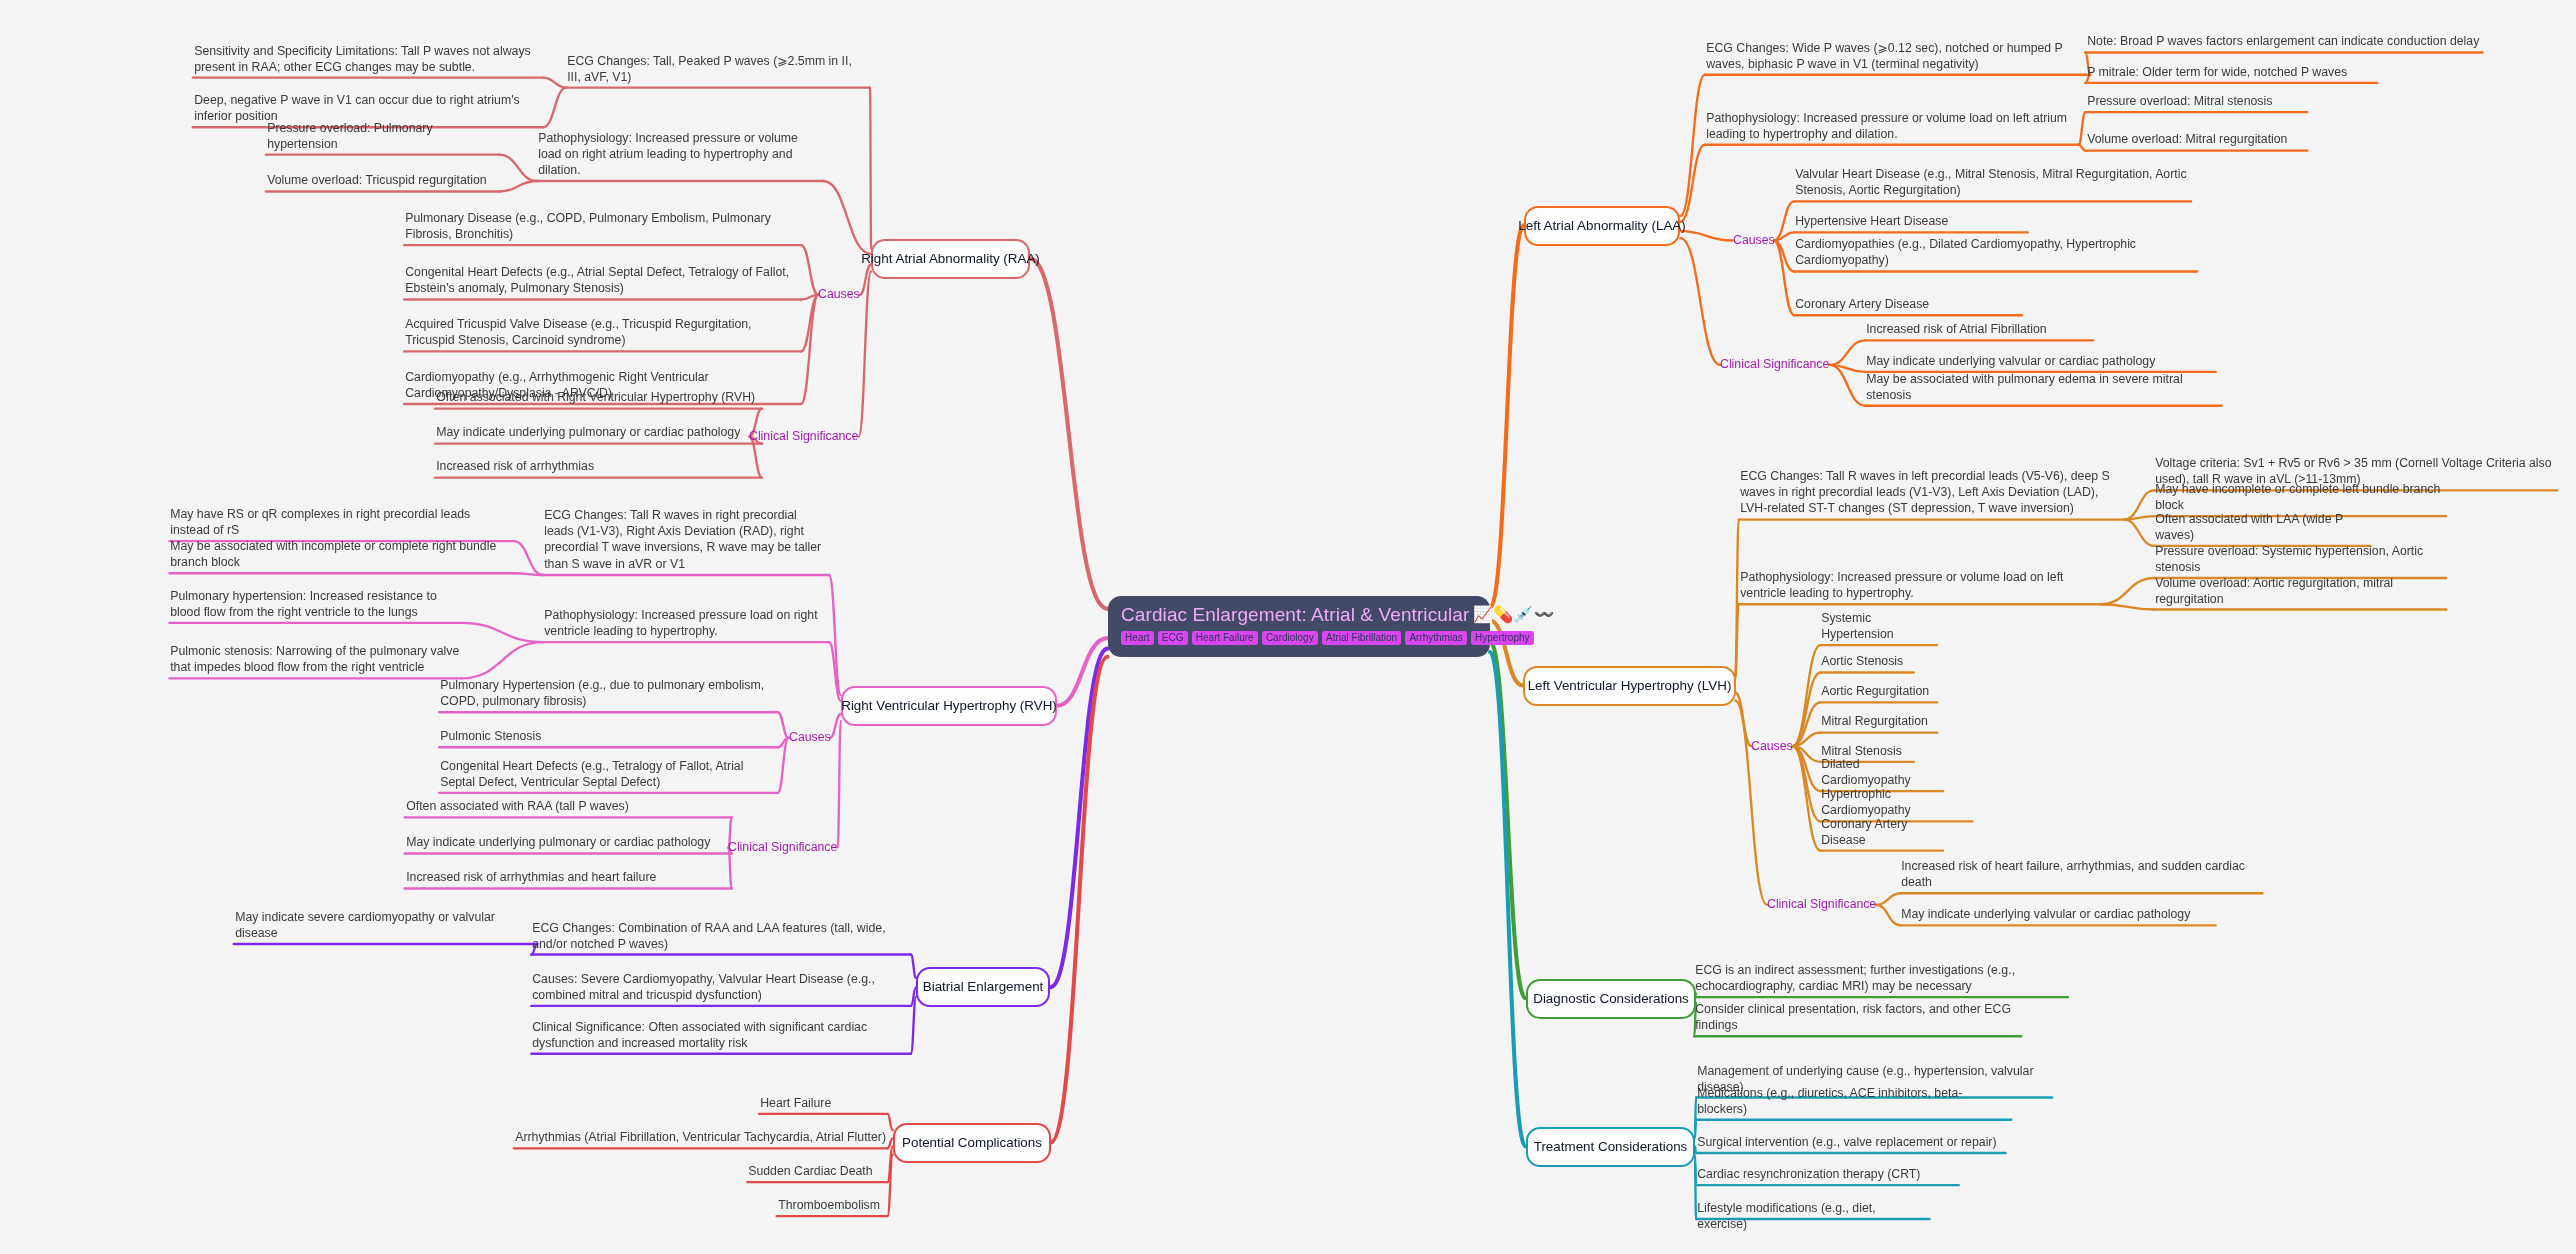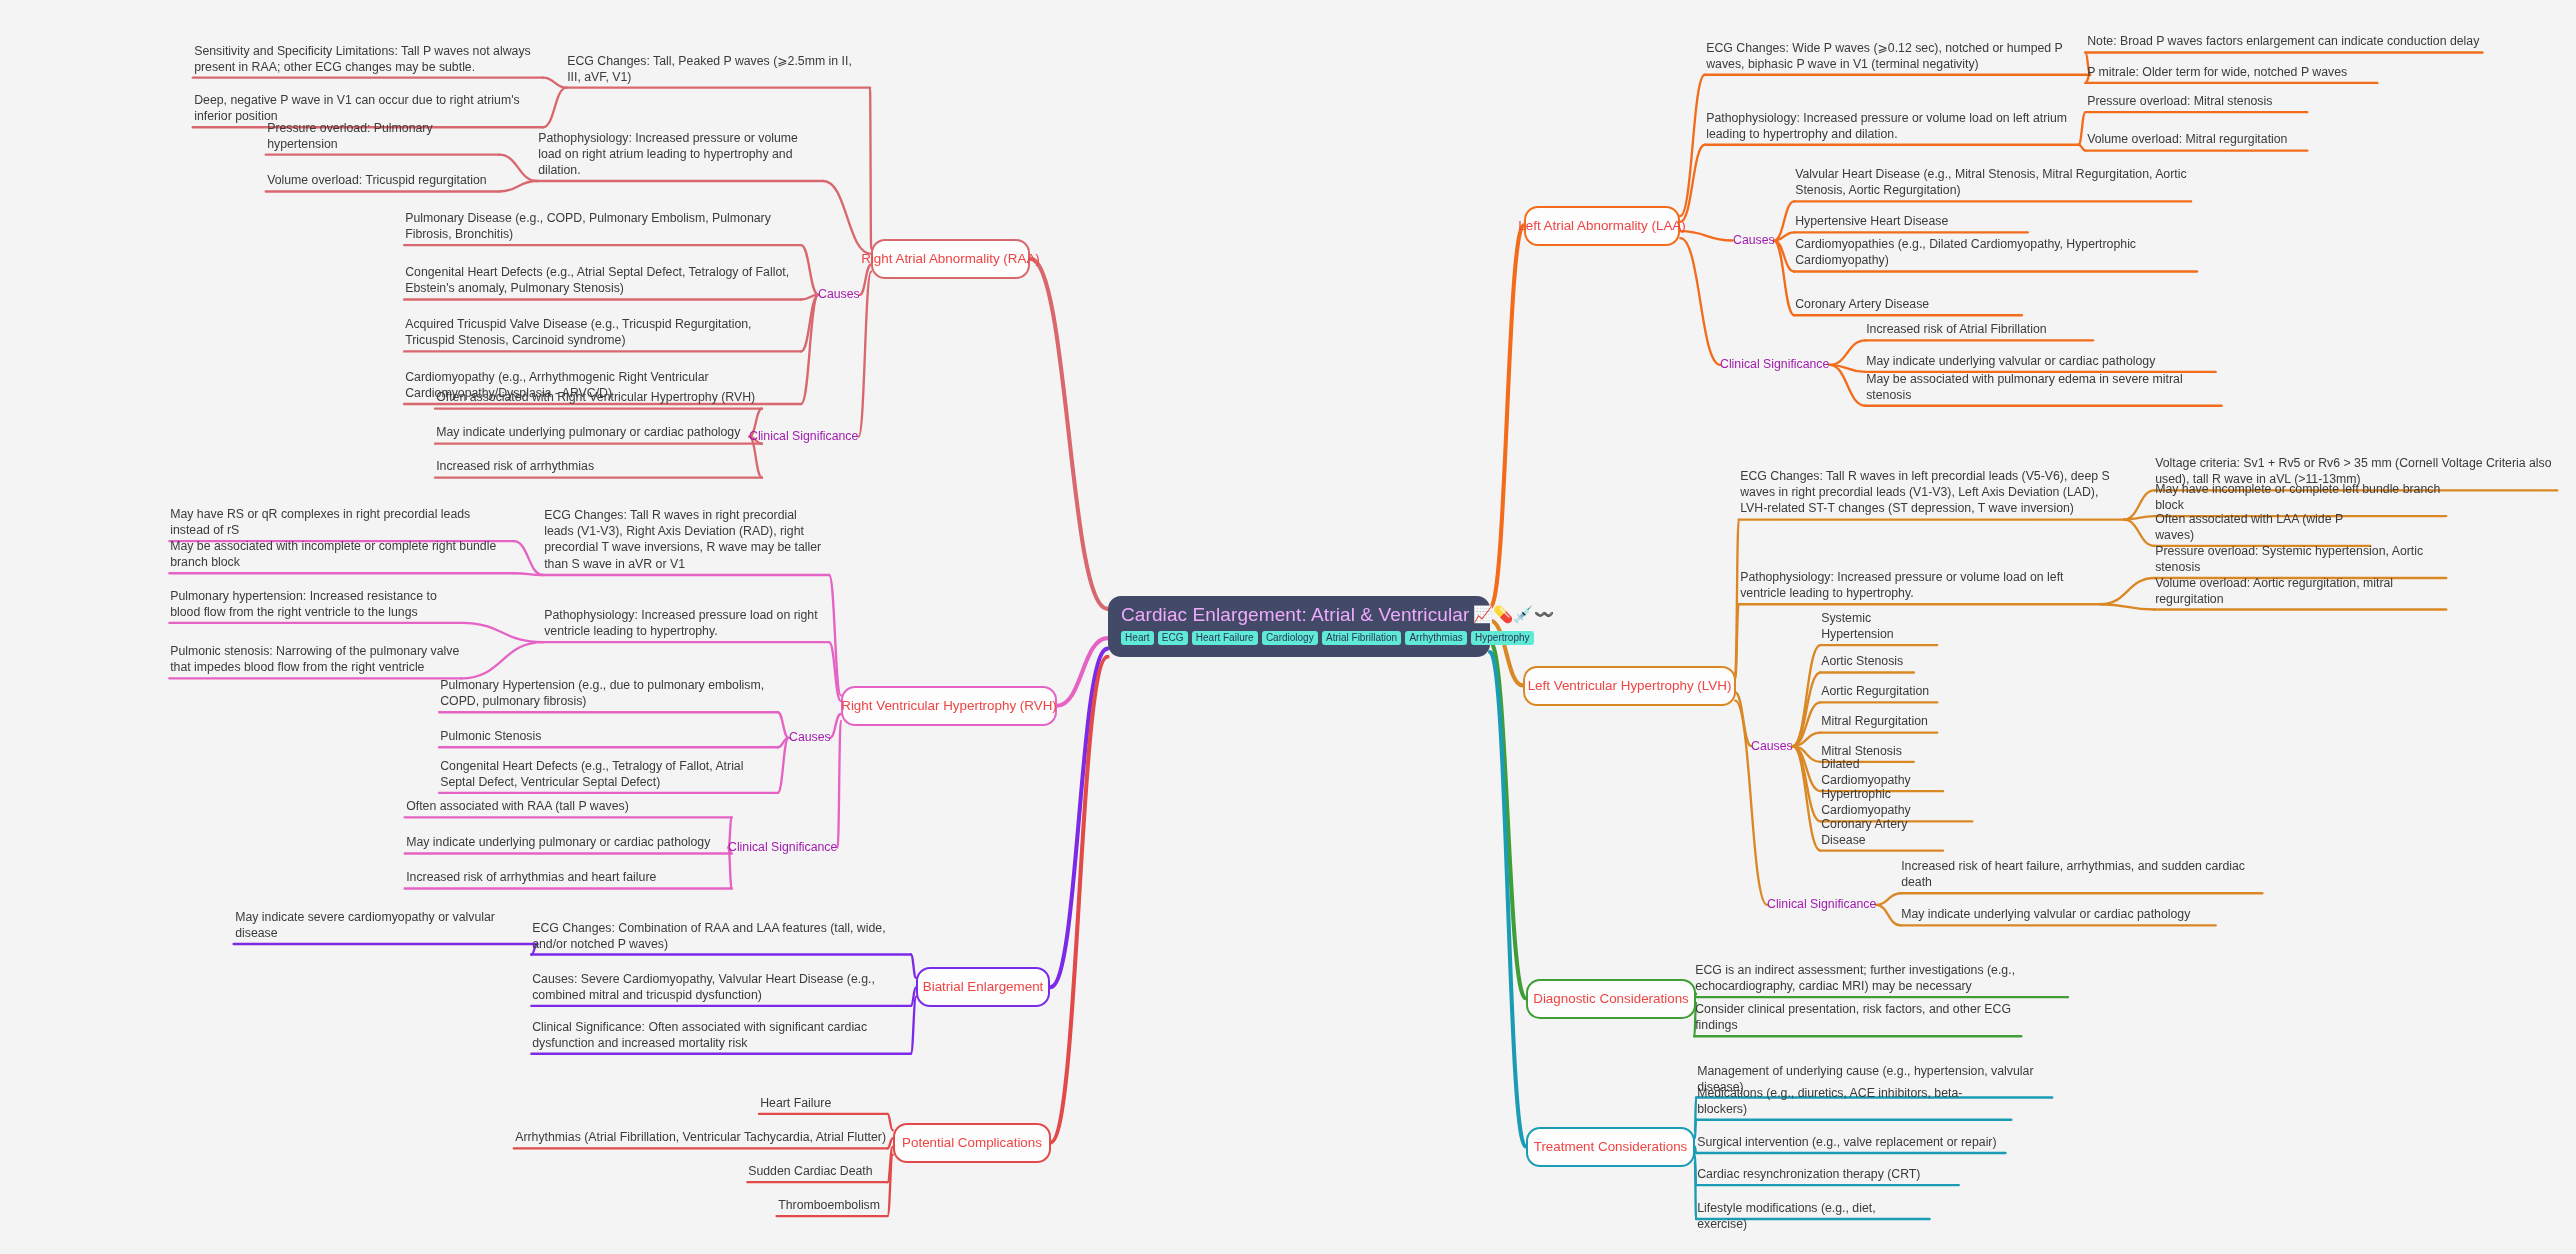--- a/index.html
+++ b/index.html
@@ -30,36 +30,36 @@
   .root-title{
     color:#f0abfc;
     font-size:19px;
     letter-spacing:0.1px;
     white-space:nowrap;
     display:flex;align-items:center;gap:3.5px;
   }
   .root-emoji{font-size:16.3px;line-height:1;}
   .root-tags{display:flex;gap:4.1px;margin-top:5.3px;}
   .root-tag{
-    background:#5eead4;
+    background:#d946ef;
     color:#2c3558;
     font-size:10px;
     border-radius:2.9px;
     padding:1.2px 4.1px 1.8px 4.1px;
     white-space:nowrap;
   }
 
   
   .node{
     position:absolute;
     background:#fdfdfd;
     border:2.9px solid #888;
     border-radius:14px;
     font-size:13.4px;
-    color:#ef4444;
+    color:#0f172a;
     white-space:nowrap;
     padding:6.4px 11.7px;
     box-sizing:border-box;
     line-height:1.1;
   }
 
   
   .leaf{
     position:absolute;
     font-size:12.3px;

